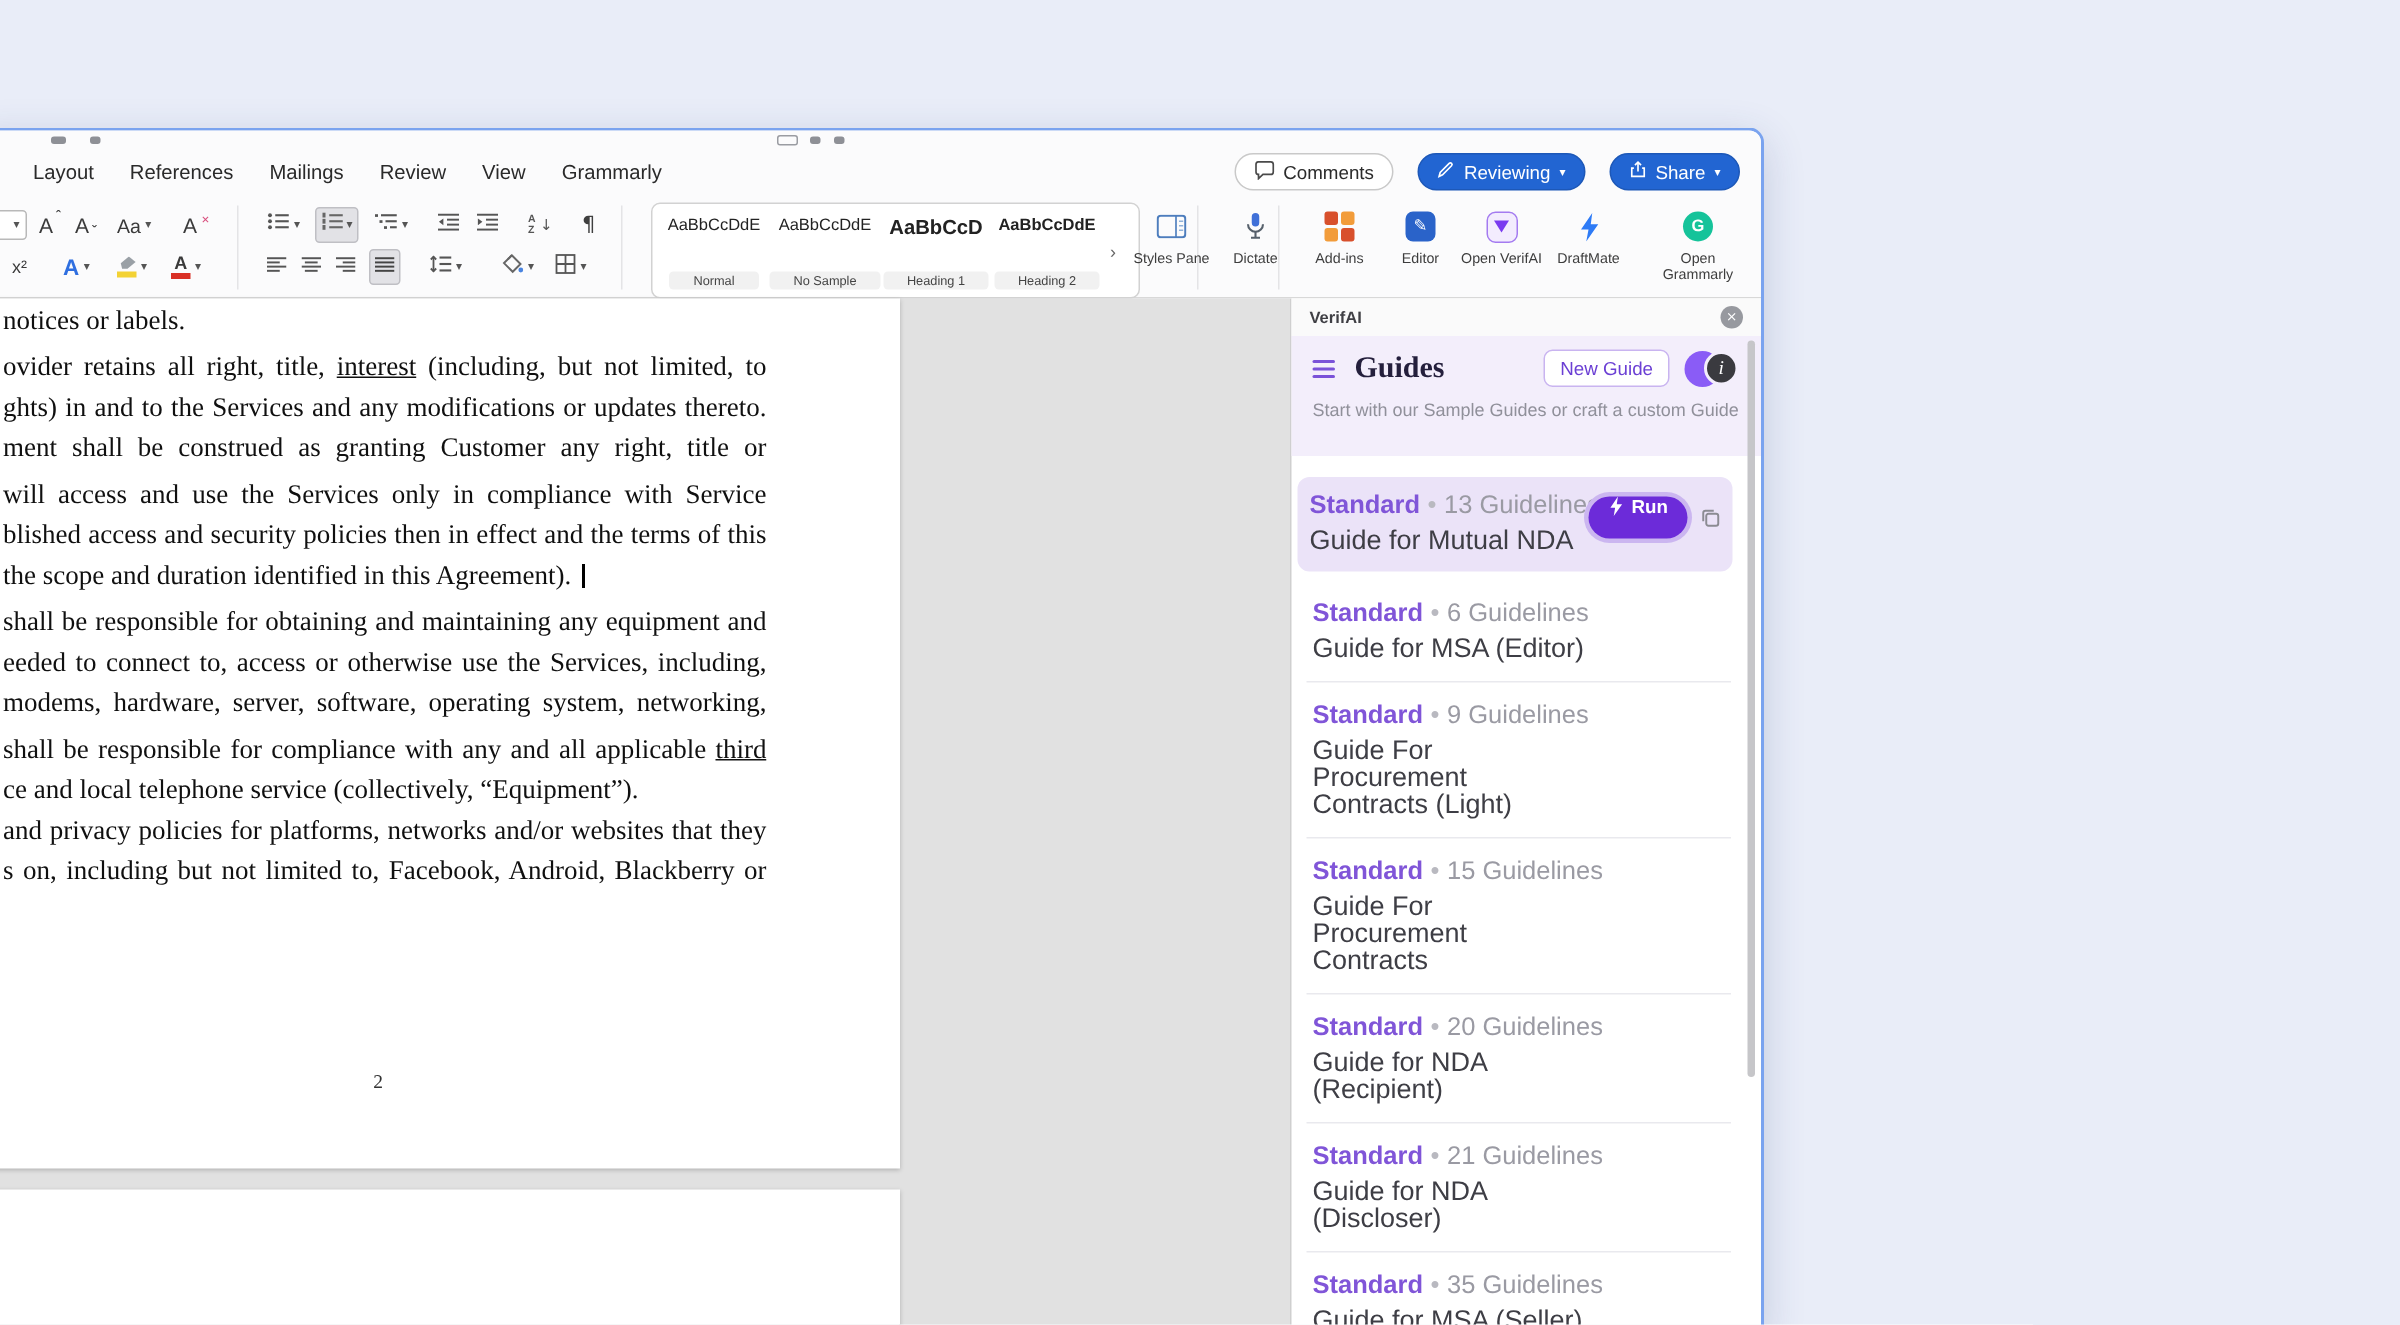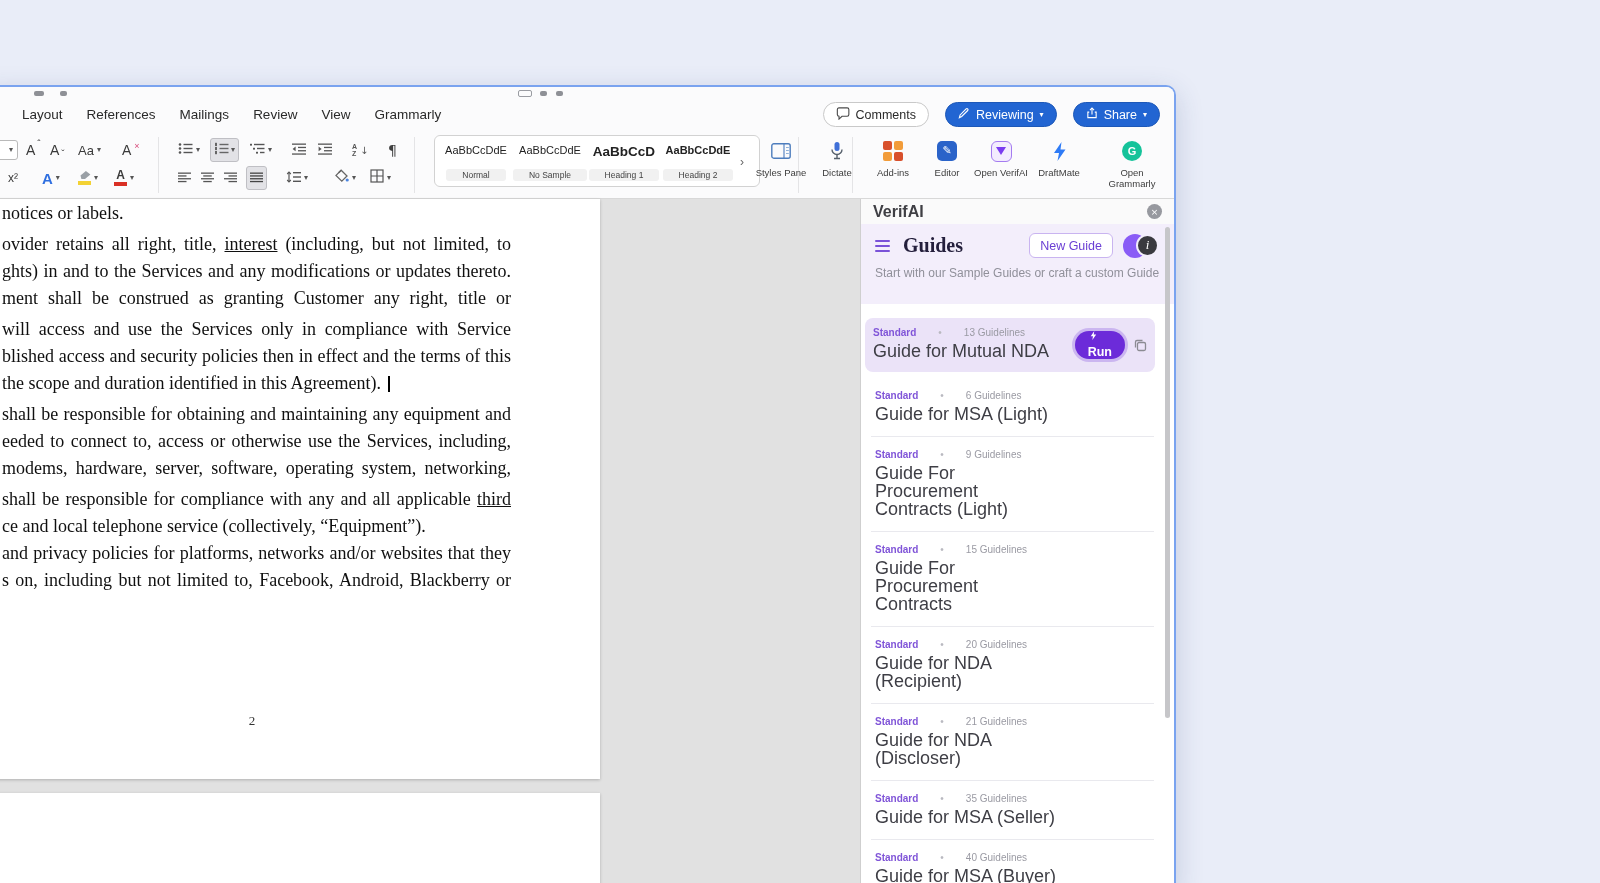--- a/index.html
+++ b/index.html
@@ -44,21 +44,21 @@
   .sort-ar{font-size:10px;color:#555;font-family:"DejaVu Sans",sans-serif;}
   .pilcrow{font-size:14px;color:#3f3f3f;font-family:"DejaVu Sans",sans-serif;}
   .sup-g{font-size:12px;color:#3a3a3a;}
   .te{font-size:15px;font-weight:700;color:#2f6fe0;}
   .hl,.fc{display:flex;flex-direction:column;align-items:center;}
   .hl-bar{width:13px;height:4px;background:#f3d234;margin-top:1px;}
   .fc-a{font-size:12px;line-height:11px;font-weight:600;color:#3a3a3a;}
   .fc-bar{width:13px;height:4px;background:#d93025;margin-top:1px;}
 
   
-  .gallery{position:absolute;left:452px;top:6px;width:326px;height:52px;background:#fff;border:1px solid #d2d2d2;border-radius:6px;
+  .gallery{position:absolute;left:452px;top:6px;width:326px;height:64px;background:#fff;border:1px solid #d2d2d2;border-radius:6px;
     display:flex;align-items:stretch;padding:4px 2px 3px 4px;}
   .stylecard{width:74px;display:flex;flex-direction:column;align-items:center;justify-content:space-between;padding:4px 0 2px;cursor:default;}
   .prev{font-size:11px;color:#222;white-space:nowrap;}
   .stylecard.h1 .prev{font-weight:700;font-size:13.5px;}
   .stylecard.h2 .prev{font-weight:700;font-size:11px;}
   .lab{font-size:8.5px;color:#444;background:#f1f1f1;border-radius:3px;padding:1px 16px;white-space:nowrap;}
   .gal-more{width:14px;display:flex;align-items:center;justify-content:center;color:#666;font-size:12px;}
 
   
   .app{position:absolute;top:7px;width:58px;height:62px;display:flex;flex-direction:column;align-items:center;
@@ -81,47 +81,47 @@
   .docline{height:27px;line-height:27px;overflow:hidden;text-align:justify;text-align-last:justify;}
   .docline.end{text-align-last:left;}
   .docline.para{margin-top:4px;}
   .u{text-decoration:underline;}
   .caret{display:inline-block;width:1.5px;height:16px;background:#000;vertical-align:-3px;margin-left:3px;}
   .pagenum{position:absolute;left:0;top:514px;width:540px;text-align:center;font-family:"Liberation Serif",serif;font-size:13px;color:#333;}
 
   
   .panel{position:absolute;left:878px;right:0;top:0;bottom:0;background:#fff;border-left:1px solid #cfcfcf;}
   .panel-hdr{height:25px;display:flex;align-items:center;padding:0 12px;background:#fafafa;}
-  .panel-title{font-size:16px;font-weight:600;color:#3f3f44;}
+  .panel-title{font-size:11px;font-weight:600;color:#3f3f44;}
   .close-btn{margin-left:auto;width:15px;height:15px;border-radius:50%;background:#97999f;color:#fff;font-size:9px;
     display:flex;align-items:center;justify-content:center;cursor:pointer;font-family:"DejaVu Sans",sans-serif;}
   .ghead{position:absolute;top:25px;left:0;right:0;height:80px;background:#f3eefb;padding:9px 14px 0 14px;}
   .ghead-top{display:flex;align-items:center;}
   .hamb{display:flex;flex-direction:column;gap:3px;margin-right:13px;cursor:pointer;}
   .hamb span{width:15px;height:2px;background:#7a52d8;border-radius:1px;}
   .gtitle{font-family:"Liberation Serif",serif;font-weight:700;font-size:20px;color:#241f3c;}
   .btn-newguide{margin-left:auto;height:25px;padding:0 10px;border:1px solid #c9b4f0;background:#fff;color:#6b3fd4;
     border-radius:6px;font-size:12.5px;display:flex;align-items:center;cursor:pointer;white-space:nowrap;font-family:"Liberation Sans",sans-serif;}
   .avwrap{position:relative;width:37px;height:24px;margin-left:10px;}
   .av-purple{position:absolute;left:0;top:0;width:24px;height:24px;border-radius:50%;background:#8a5cf6;}
   .info-circle{position:absolute;left:13px;top:0;width:23px;height:23px;border-radius:50%;background:#3a3a3f;color:#fff;
     font-family:"Liberation Serif",serif;font-style:italic;font-size:13px;display:flex;align-items:center;justify-content:center;border:2px solid #f3eefb;}
   .gsub{margin-top:7px;width:292px;font-size:12px;color:#90909a;line-height:16px;}
   .glist{position:absolute;top:105px;left:0;right:0;bottom:0;overflow:hidden;}
   .gcard{position:relative;}
   .gcard.sel{margin:14px 19px 6px 4px;background:#ebe3f8;border-radius:8px;padding:9px 8px 12px 8px;}
   .grow{position:relative;margin:0 20px 0 10px;padding:12px 0 13px 4px;border-bottom:1px solid #e9e9ee;}
-  .gmeta{display:flex;align-items:center;gap:22px;font-size:10px;}
+  .gmeta{display:flex;align-items:center;gap:5px;font-size:17px;}
   .gtype{color:#8055d8;font-weight:700;}
   .gdot{color:#b9b9c0;}
   .gcount{color:#9a9aa3;}
   .gname{margin-top:4px;font-size:18px;color:#3e3e45;max-width:185px;line-height:18px;}
   .run-btn{position:absolute;right:30px;top:13px;height:28px;padding:0 13px;border:none;border-radius:15px;background:#6c2bd9;
     color:#fff;font-size:12.5px;font-weight:700;display:flex;align-items:flex-start;gap:5px;cursor:pointer;
-    box-shadow:0 0 0 3px #cbb6f0;font-family:"Liberation Sans",sans-serif;flex-direction:column;}
+    box-shadow:0 0 0 3px #cbb6f0;font-family:"Liberation Sans",sans-serif;}
   .copy-ic{position:absolute;right:7px;top:19px;width:16px;height:16px;cursor:pointer;}
   .sb{position:absolute;right:4px;top:28px;width:5px;height:491px;background:#c6c6c9;border-radius:3px;}
 </style>
 </head>
 <body>
 
 <div class="canvas">
   <div class="window">
 
     <div class="titlebar">
@@ -523,21 +523,21 @@
                   <rect x="5.5" y="5.5" width="8" height="8" rx="1.5"></rect>
                   <path d="M10.5 3.5 H5 a1.5 1.5 0 0 0 -1.5 1.5 V10.5"></path>
                 </svg></span>
             </div>
             <div class="grow">
               <div class="gmeta">
                 <span class="gtype">Standard</span>
                 <span class="gdot">•</span>
                 <span class="gcount">6 Guidelines</span>
               </div>
-              <div class="gname">Guide for MSA (Light)</div>
+              <div class="gname">Guide for MSA (Editor)</div>
             </div>
             <div class="grow">
               <div class="gmeta">
                 <span class="gtype">Standard</span>
                 <span class="gdot">•</span>
                 <span class="gcount">9 Guidelines</span>
               </div>
               <div class="gname">Guide For Procurement Contracts (Light)</div>
             </div>
             <div class="grow">

